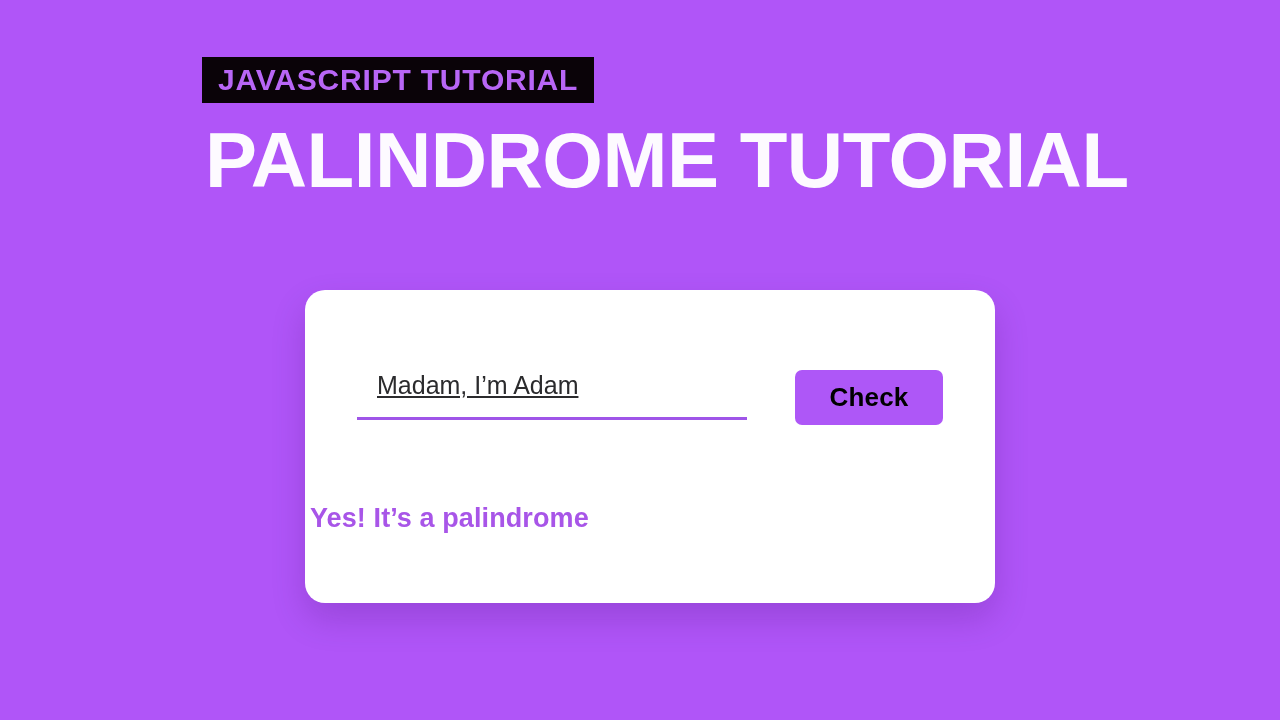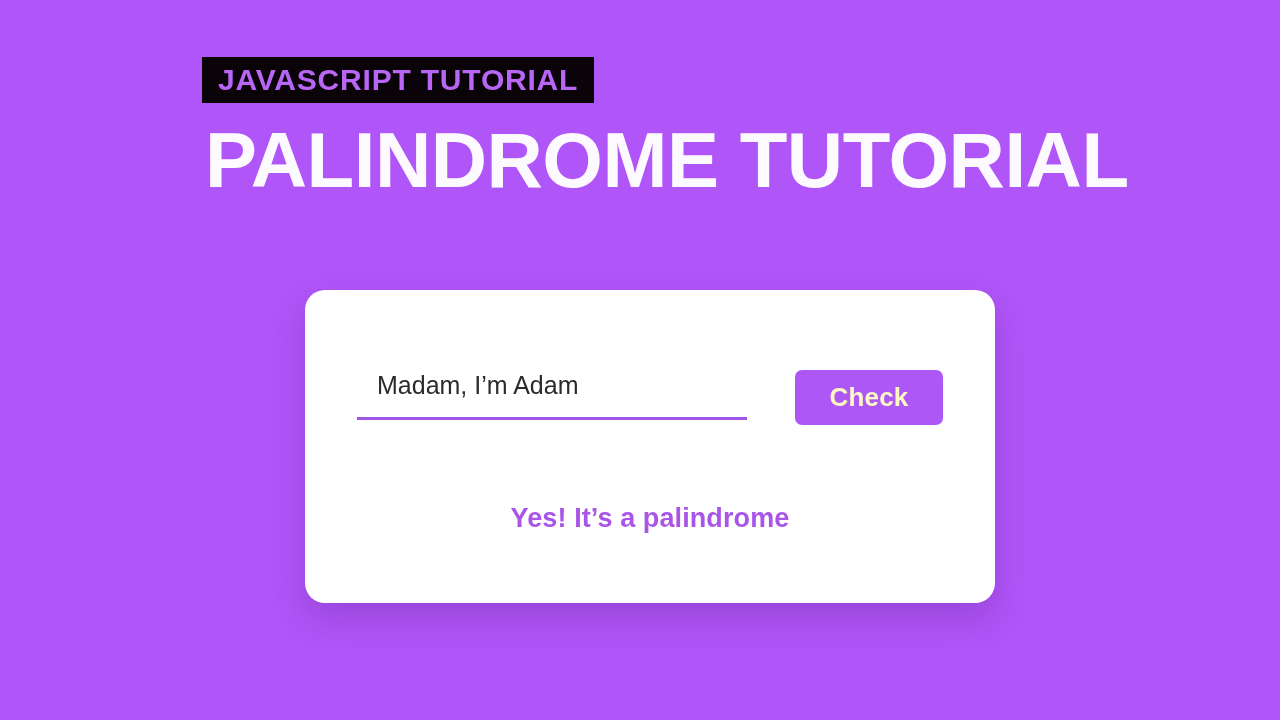--- a/index.html
+++ b/index.html
@@ -83,46 +83,47 @@
     height: 58px;
     border: none;
     border-bottom: 3px solid #9f55e8;
     background: transparent;
     outline: none;
     font-family: "Liberation Sans", sans-serif;
     font-size: 25px;
     color: #2b2b2d;
     padding: 0 4px 8px 20px;
     border-radius: 0;
+    text-decoration: underline;
   }
   .text-field::placeholder { color: #b9b9bd; }
 
   .check-button {
     position: absolute;
     left: 490px;
     top: 80px;
     width: 148px;
     height: 55px;
     background: #ae57f7;
     border: none;
     border-radius: 7px;
-    color: #fef9c3;
+    color: #000000;
     font-family: "Liberation Sans", sans-serif;
     font-size: 26px;
     font-weight: bold;
     cursor: pointer;
     letter-spacing: 0.2px;
   }
 
   .result-text {
     position: absolute;
     left: 0;
     right: 0;
     top: 208px;
-    text-align: center;
+    text-align: left;
     font-size: 27px;
     font-weight: bold;
     color: #a855e8;
     letter-spacing: 0.1px;
   }
 </style>
 </head>
 <body>
 
 <div id="stage">

